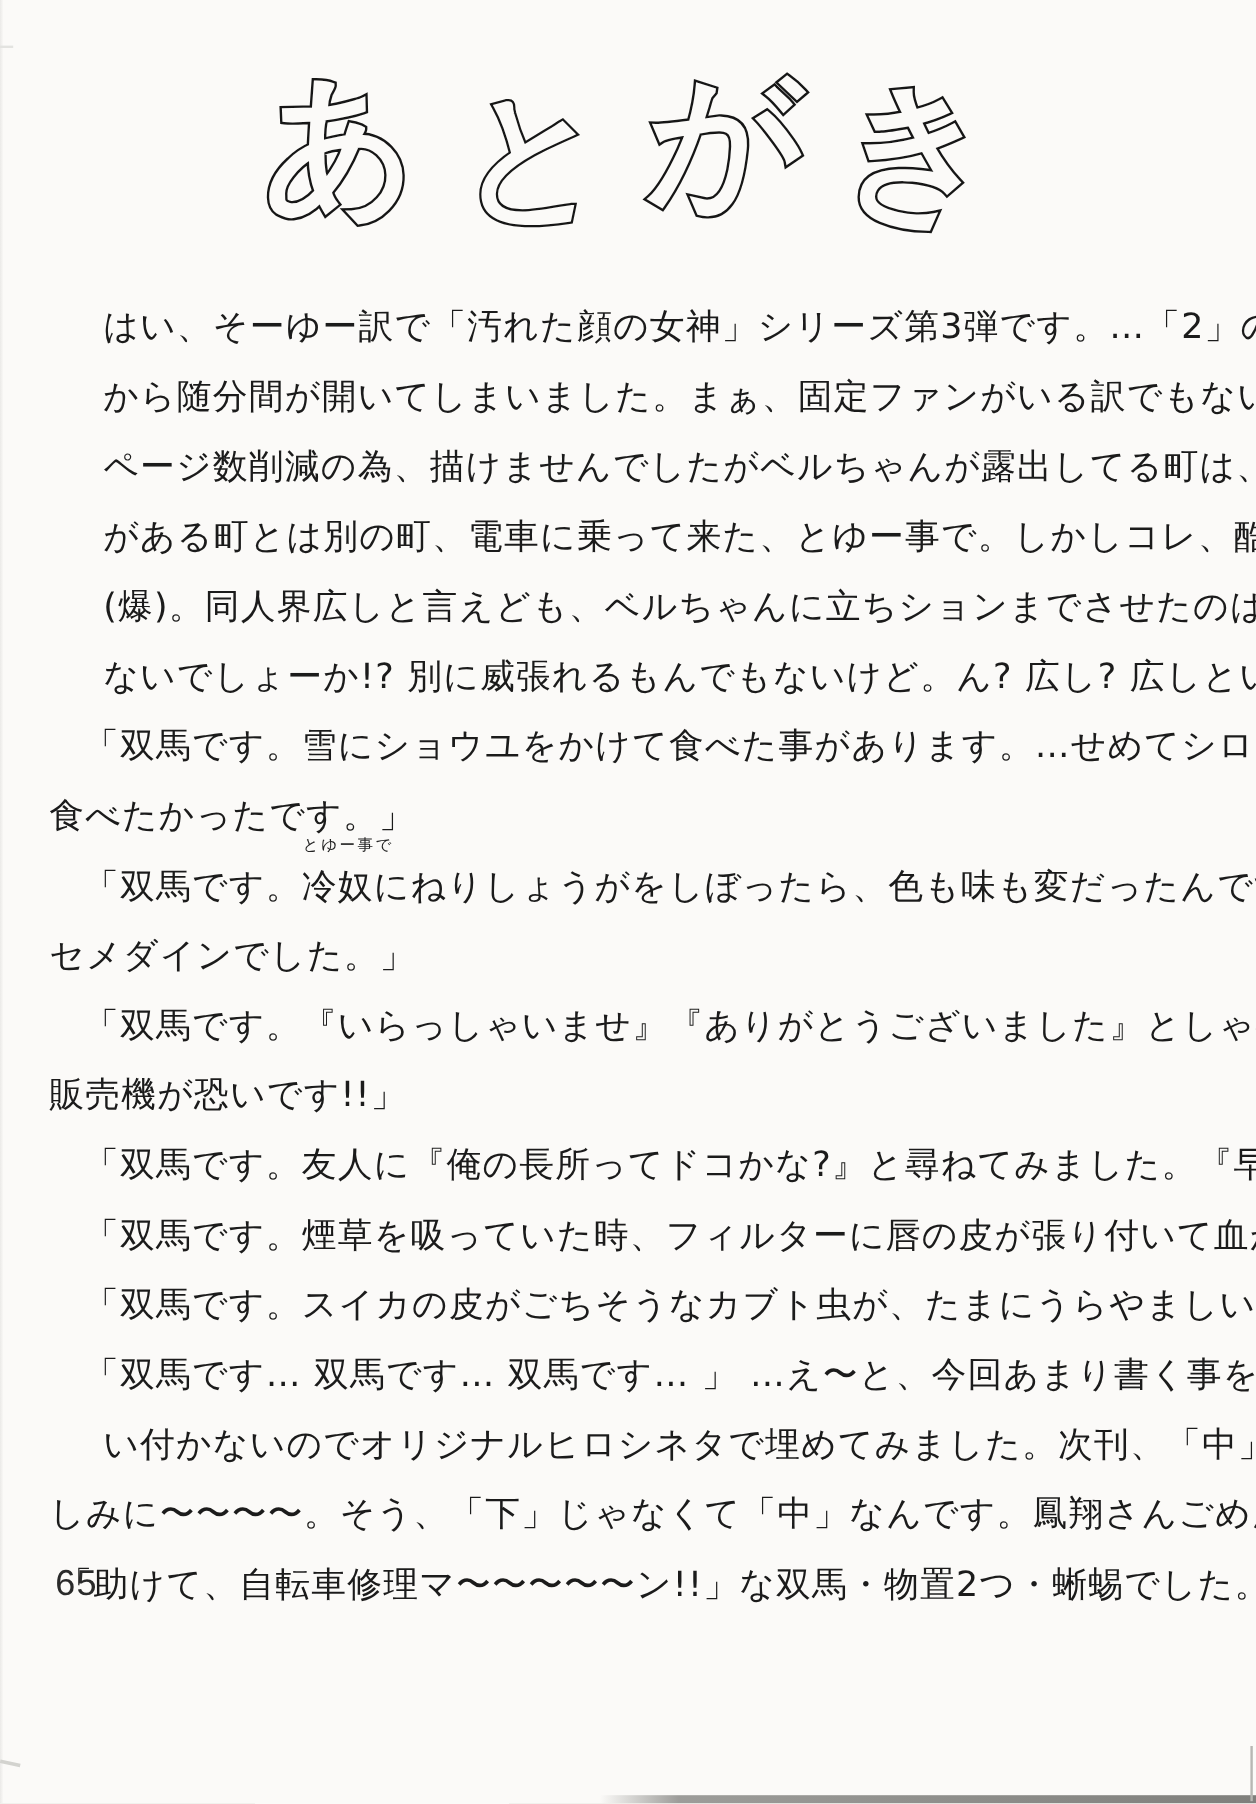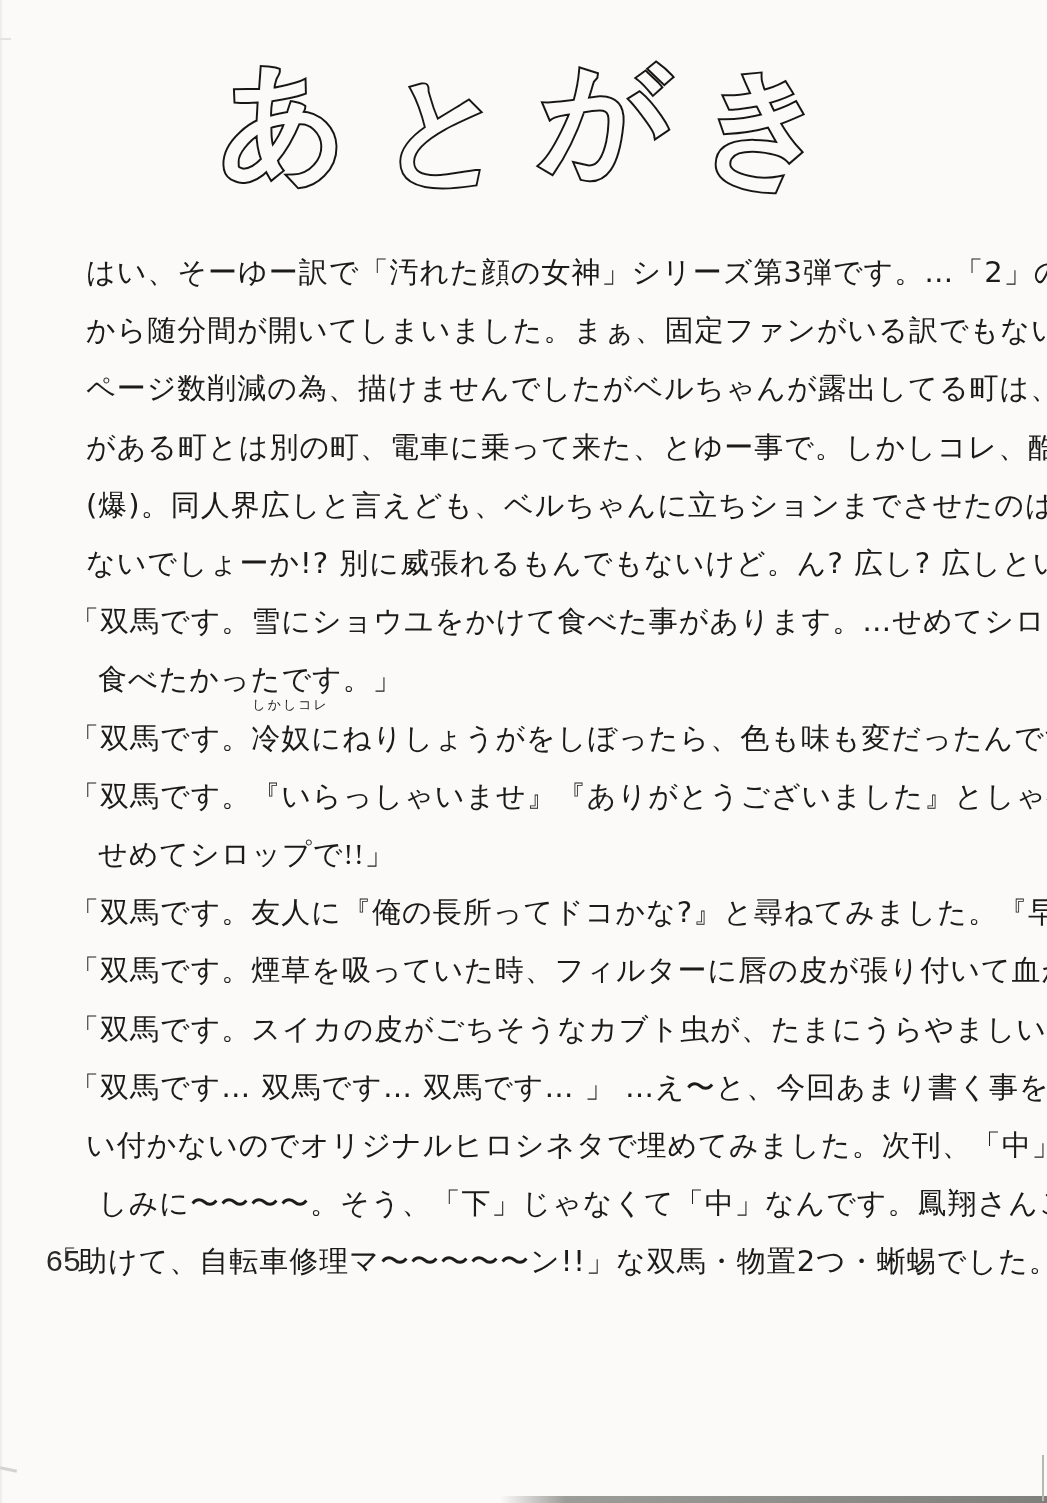--- a/index.html
+++ b/index.html
@@ -41,21 +41,21 @@
   .line{
     margin:0;
     padding-left:86px;
     font-size:29px;
     line-height:58.2px;
     letter-spacing:1px;
     white-space:nowrap;
     font-family:"DejaVu Sans",sans-serif;
   }
   .line.q{padding-left:70px;}
-  .line.cont{padding-left:98px;font-family:Liberation Serif, serif;}
+  .line.cont{padding-left:41px;}
   .line.last{position:relative;padding-left:48px;}
   
   .rb{position:relative;display:inline-block;}
   .furi{
     position:absolute;top:-11px;left:1px;
     font-size:13px;line-height:13px;letter-spacing:2px;
     white-space:nowrap;color:#222;
   }
   
   .pagenum{
@@ -91,23 +91,24 @@
 
   <div class="body">
     <p class="line">はい、そーゆー訳で「汚れた顔の女神」シリーズ第3弾です。…「2」の後編</p>
     <p class="line">から随分間が開いてしまいました。まぁ、固定ファンがいる訳でもないけど…</p>
     <p class="line">ページ数削減の為、描けませんでしたがベルちゃんが露出してる町は、他力本願寺</p>
     <p class="line">がある町とは別の町、電車に乗って来た、とゆー事で。しかしコレ、酷いマンガだね</p>
     <p class="line">(爆)。同人界広しと言えども、ベルちゃんに立ちションまでさせたのは 私ぐらいじゃ</p>
     <p class="line">ないでしょーか!? 別に威張れるもんでもないけど。ん? 広し? 広しといえば…</p>
     <p class="line q">「双馬です。雪にショウユをかけて食べた事があります。…せめてシロップで</p>
     <p class="line cont">食べたかったです。」</p>
-    <p class="line q"><span>「双馬です。</span><span class="rb"><span class="furi">しかしコレ</span><span>冷奴</span></span><span>にねりしょうがをしぼったら、色も味も変だったんです…</span></p>
+    <p class="line q"><span>「双馬です。</span><span class="rb"><span class="furi">とゆー事で</span><span>冷奴</span></span><span>にねりしょうがをしぼったら、色も味も変だったんです…</span></p>
+    <p class="line cont">セメダインでした。」</p>
     <p class="line q">「双馬です。『いらっしゃいませ』『ありがとうございました』としゃべる自動</p>
-    <p class="line cont">せめてシロップで!!」</p>
+    <p class="line cont">販売機が恐いです!!」</p>
     <p class="line q">「双馬です。友人に『俺の長所ってドコかな?』と尋ねてみました。『早く伸びそ</p>
     <p class="line q">「双馬です。煙草を吸っていた時、フィルターに唇の皮が張り付いて血が出</p>
     <p class="line q">「双馬です。スイカの皮がごちそうなカブト虫が、たまにうらやましいです!!」</p>
     <p class="line q">「双馬です… 双馬です… 双馬です… 」 …え〜と、今回あまり書く事を思</p>
     <p class="line">い付かないのでオリジナルヒロシネタで埋めてみました。次刊、「中」をお楽</p>
     <p class="line cont">しみに〜〜〜〜。そう、「下」じゃなくて「中」なんです。鳳翔さんごめんなさい!!</p>
     <p class="line q last"><span class="pagenum">65</span><span>「助けて、自転車修理マ〜〜〜〜〜ン!!」な双馬・物置2つ・蜥蜴でした。</span></p>
   </div>
 
   <div class="edge-left"></div>

